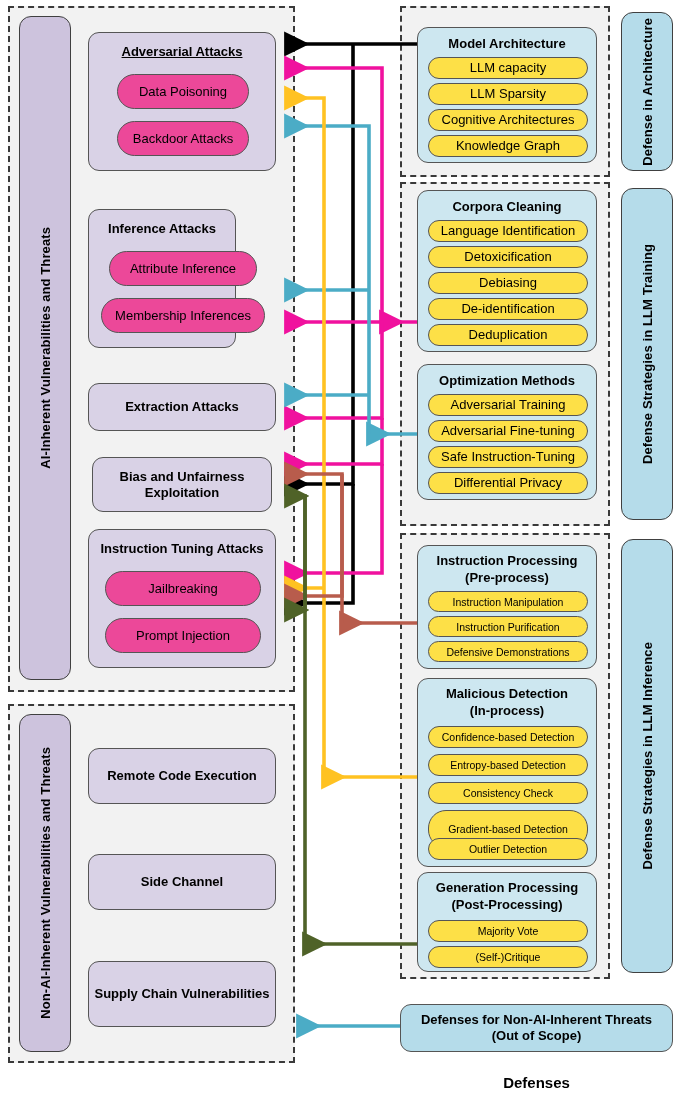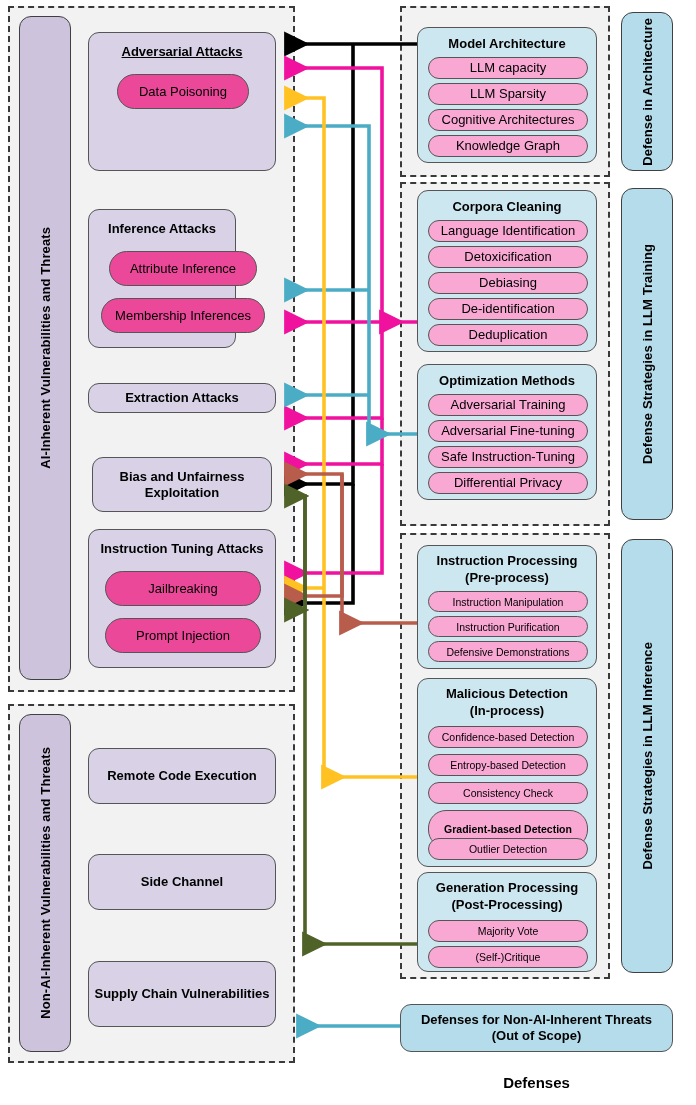--- a/index.html
+++ b/index.html
@@ -18,21 +18,21 @@
   .vbar.blue{background:#b5dcea;}
 
   
   .grp{position:absolute;box-sizing:border-box;border:1.5px solid #555;border-radius:11px;}
   .grp.purple{background:#d9d2e6;}
   .grp.blue{background:#cde7f0;}
   .grp > .ttl{position:absolute;left:0;right:0;text-align:center;font-weight:bold;font-size:13px;line-height:16px;}
 
   .pill{position:absolute;box-sizing:border-box;border:1.5px solid #555;border-radius:18px;background:#ec4899;
         display:flex;align-items:center;justify-content:center;text-align:center;font-size:13px;line-height:14px;}
-  .pill.blue{background:#f9a8d4;}
+  .pill.blue{background:#fde047;}
   .pill.sm{font-size:10.5px;}
 
   .leafbox{position:absolute;box-sizing:border-box;border:1.5px solid #555;border-radius:11px;background:#d9d2e6;
            display:flex;align-items:center;justify-content:center;text-align:center;font-weight:bold;font-size:13px;
            line-height:16px;}
   .leafbox.blue{background:#b5dcea;}
 
   .caption{position:absolute;text-align:center;font-weight:bold;font-size:15px;}
   .oos{color:#000000;}
 
@@ -49,29 +49,30 @@
   <div class="vbar purple" style="left:19px;top:16px;width:52px;height:664px;">
     <span>AI-Inherent Vulnerabilities and Threats</span>
   </div>
   <div class="vbar purple" style="left:19px;top:714px;width:52px;height:338px;">
     <span>Non-AI-Inherent Vulnerabilities and Threats</span>
   </div>
 
   <div class="grp purple" style="left:88px;top:32px;width:188px;height:139px;">
     <div class="ttl" style="top:11px;text-decoration:underline;">Adversarial Attacks</div>
     <div class="pill" style="left:28px;top:41px;width:132px;height:35px;">Data Poisoning</div>
+    <div class="pill" style="left:28px;top:88px;width:132px;height:35px;">Backdoor Attacks</div>
   </div>
 
   <div class="grp purple" style="left:88px;top:209px;width:148px;height:139px;">
     <div class="ttl" style="top:11px;">Inference Attacks</div>
     <div class="pill" style="left:20px;top:41px;width:148px;height:35px;">Attribute Inference</div>
     <div class="pill" style="left:12px;top:88px;width:164px;height:35px;">Membership Inferences</div>
   </div>
 
-  <div class="leafbox" style="left:88px;top:383px;width:188px;height:30px;">Extraction Attacks</div>
+  <div class="leafbox" style="left:88px;top:383px;width:188px;height:48px;">Extraction Attacks</div>
 
   <div class="leafbox" style="left:92px;top:457px;width:180px;height:55px;">
     <span>Bias and Unfairness Exploitation</span>
   </div>
 
   <div class="grp purple" style="left:88px;top:529px;width:188px;height:139px;">
     <div class="ttl" style="top:11px;">Instruction Tuning Attacks</div>
     <div class="pill" style="left:16px;top:88px;width:156px;height:35px;">Prompt Injection</div>
     <div class="pill" style="left:16px;top:41px;width:156px;height:35px;">Jailbreaking</div>
   </div>
@@ -128,21 +129,21 @@
     <div class="pill blue sm" style="left:10px;top:70px;width:160px;height:21px;">Instruction Purification</div>
     <div class="pill blue sm" style="left:10px;top:95px;width:160px;height:21px;">Defensive Demonstrations</div>
   </div>
 
   <div class="grp blue" style="left:417px;top:678px;width:180px;height:189px;">
     <div class="ttl" style="top:7px;">Malicious Detection</div>
     <div class="ttl" style="top:24px;">(In-process)</div>
     <div class="pill blue sm" style="left:10px;top:47px;width:160px;height:22px;">Confidence-based Detection</div>
     <div class="pill blue sm" style="left:10px;top:75px;width:160px;height:22px;">Entropy-based Detection</div>
     <div class="pill blue sm" style="left:10px;top:103px;width:160px;height:22px;">Consistency Check</div>
-    <div class="pill blue sm" style="left:10px;top:131px;width:160px;height:38px;font-weight:bold;">Gradient-based Detection</div>
+    <div class="pill blue sm" style="left:10px;top:131px;width:160px;height:38px;">Gradient-based Detection</div>
     <div class="pill blue sm" style="left:10px;top:159px;width:160px;height:22px;">Outlier Detection</div>
   </div>
 
   <div class="grp blue" style="left:417px;top:872px;width:180px;height:100px;">
     <div class="ttl" style="top:7px;">Generation Processing</div>
     <div class="ttl" style="top:24px;">(Post-Processing)</div>
     <div class="pill blue sm" style="left:10px;top:47px;width:160px;height:22px;">Majority Vote</div>
     <div class="pill blue sm" style="left:10px;top:73px;width:160px;height:22px;">(Self-)Critique</div>
   </div>
 

